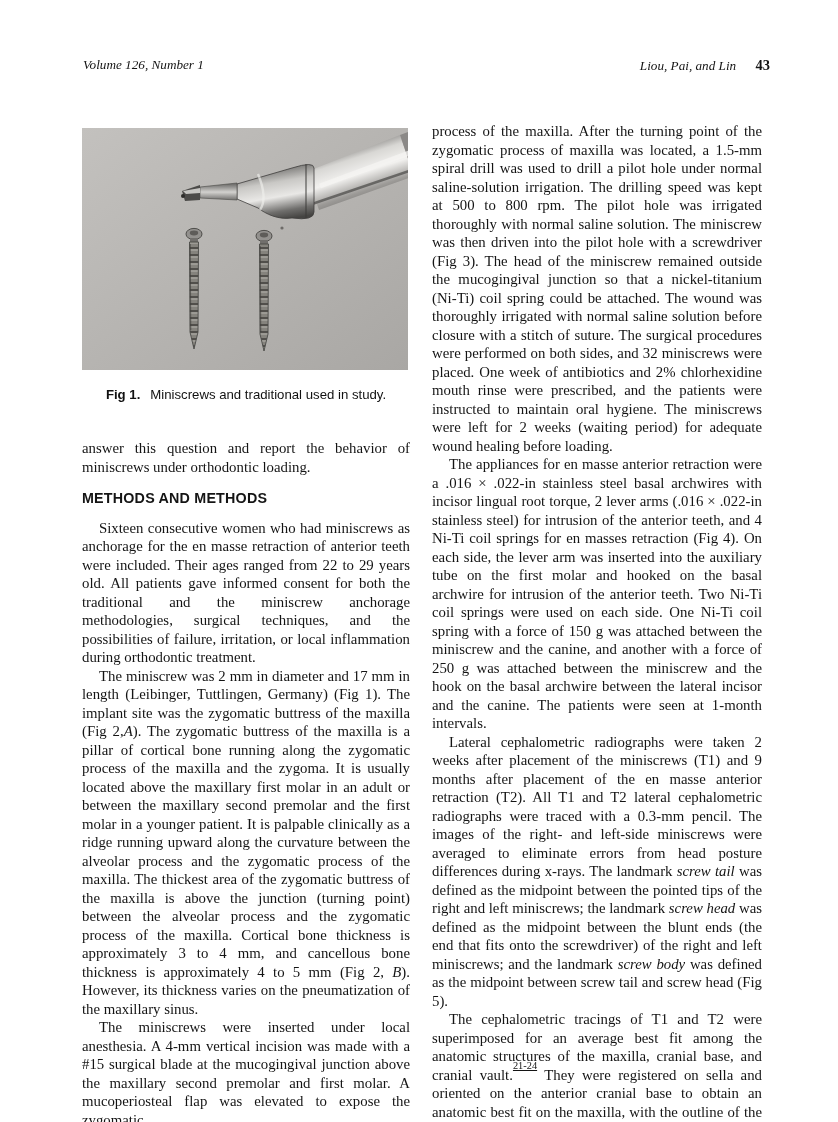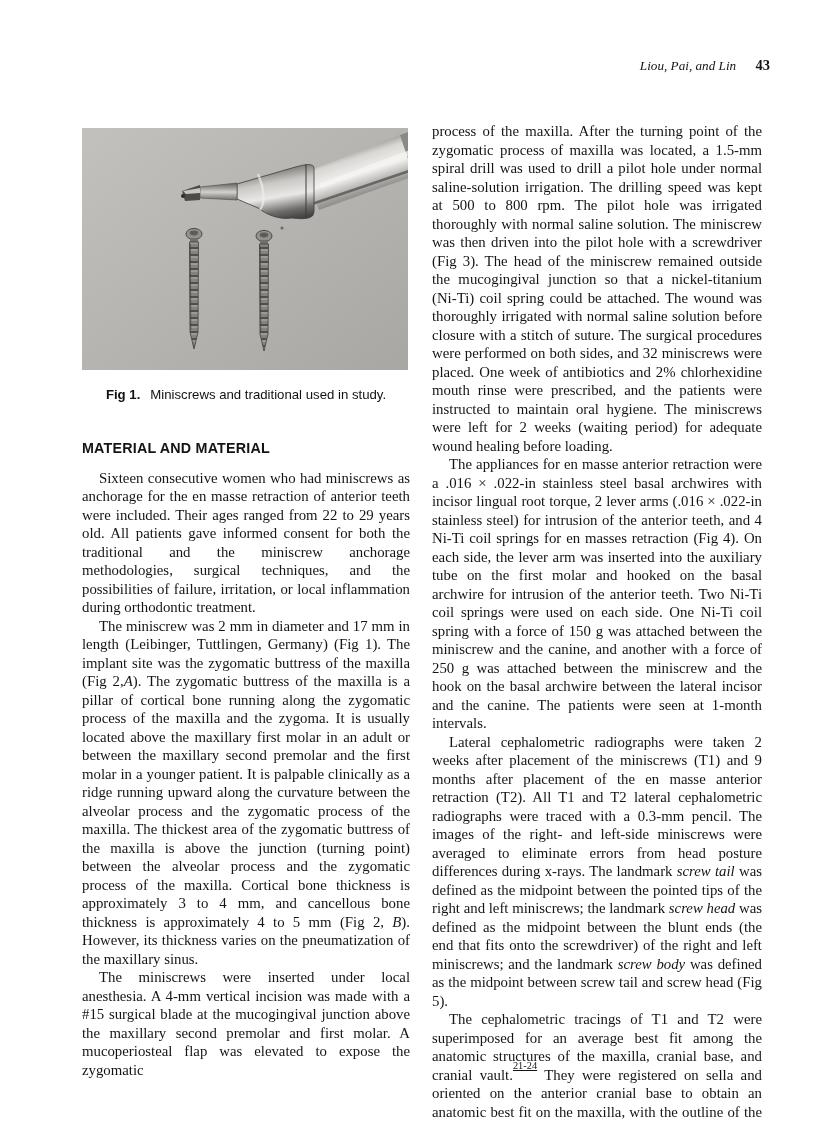--- a/index.html
+++ b/index.html
@@ -35,20 +35,21 @@
     text-align:center;margin-top:17px;margin-bottom:36px;color:#111;
   }
   .fig-caption .fig-label{font-weight:bold;margin-right:10px;}
   .intro-block{margin:0;}
 </style>
 </head>
 <body>
 
 <div class="hdr">
   <div class="hdr-left">
+    <div>Volume 126, Number 1</div>
   </div>
   <div class="hdr-right">
     <span class="authors">Liou, Pai, and Lin</span>
     <span class="pageno">43</span>
   </div>
 </div>
 
 <div class="col col-left">
 
   <div class="figure-block">
@@ -122,22 +123,23 @@
       </g>
 
       <circle cx="200" cy="100" r="1.6" fill="#6d6b68"></circle>
     </svg>
 
     <div class="fig-caption">
       <span class="fig-label">Fig 1.</span><span>Miniscrews and traditional used in study.</span>
     </div>
   </div>
 
+  <div class="intro-block"><span>answer this question and report the behavior of miniscrews under orthodontic loading.</span></div>
 
-  <h2 class="section-heading">MATERIAL AND MATERIAL</h2>
+  <h2 class="section-heading">METHODS AND METHODS</h2>
 
   <div>
       <p class="para indent"><span>Sixteen consecutive women who had miniscrews as anchorage for the en masse retraction of anterior teeth were included. Their ages ranged from 22 to 29 years old. All patients gave informed consent for both the traditional and the miniscrew anchorage methodologies, surgical techniques, and the possibilities of failure, irritation, or local inflammation during orthodontic treatment.</span></p>
       <p class="para indent"><span>The miniscrew was 2 mm in diameter and 17 mm in length (Leibinger, Tuttlingen, Germany) (Fig 1). The implant site was the zygomatic buttress of the maxilla (Fig 2,</span><i>A</i><span>). The zygomatic buttress of the maxilla is a pillar of cortical bone running along the zygomatic process of the maxilla and the zygoma. It is usually located above the maxillary first molar in an adult or between the maxillary second premolar and the first molar in a younger patient. It is palpable clinically as a ridge running upward along the curvature between the alveolar process and the zygomatic process of the maxilla. The thickest area of the zygomatic buttress of the maxilla is above the junction (turning point) between the alveolar process and the zygomatic process of the maxilla. Cortical bone thickness is approximately 3 to 4 mm, and cancellous bone thickness is approximately 4 to 5 mm (Fig 2, </span><i>B</i><span>). However, its thickness varies on the pneumatization of the maxillary sinus.</span></p>
       <p class="para indent"><span>The miniscrews were inserted under local anesthesia. A 4-mm vertical incision was made with a #15 surgical blade at the mucogingival junction above the maxillary second premolar and first molar. A mucoperiosteal flap was elevated to expose the zygomatic</span></p>
     </div>
 </div>
 
 <div class="col col-right">
   <div>

